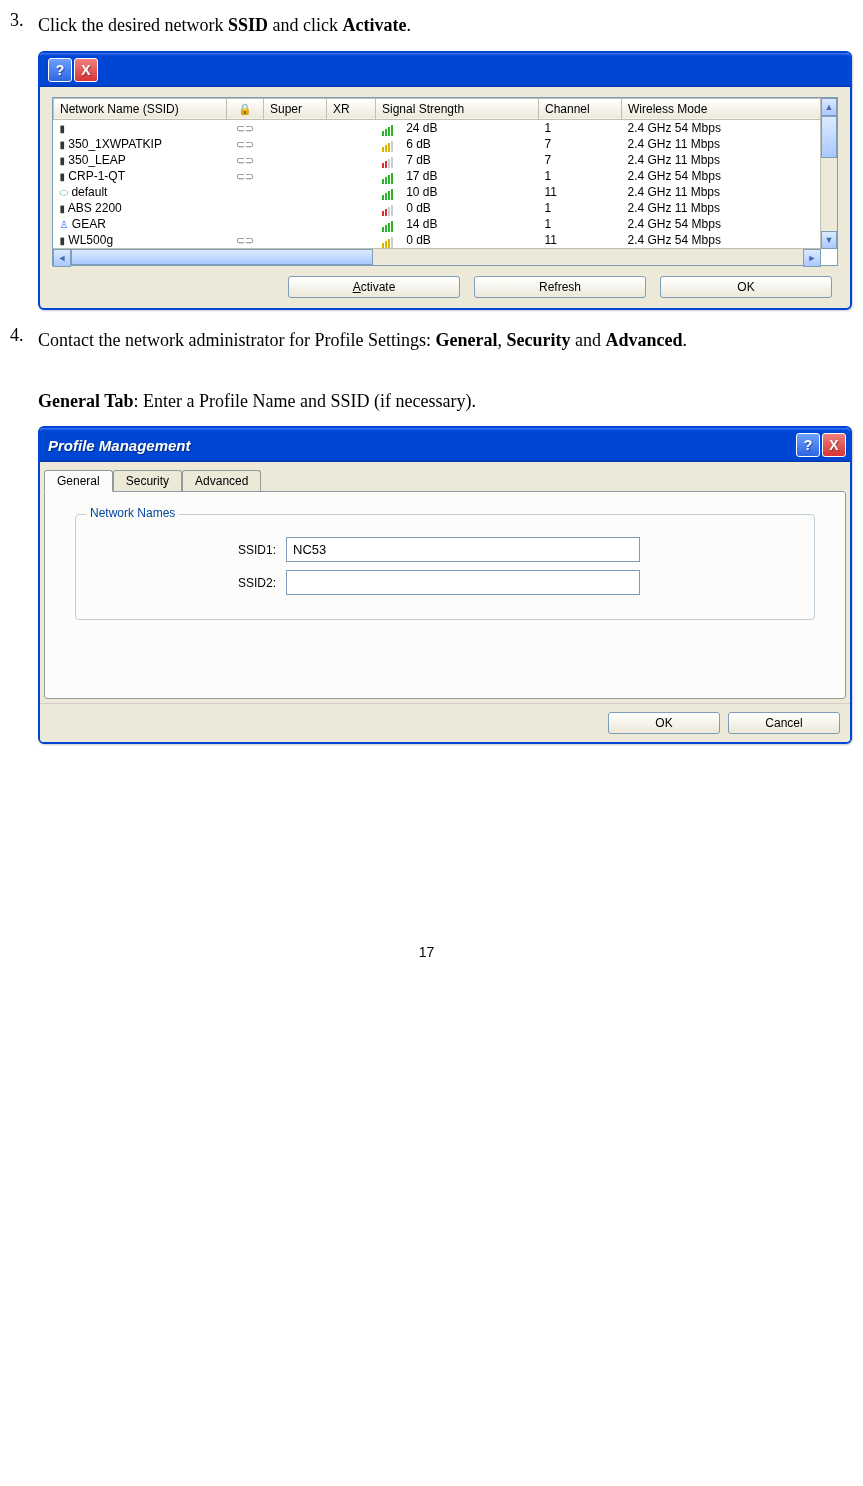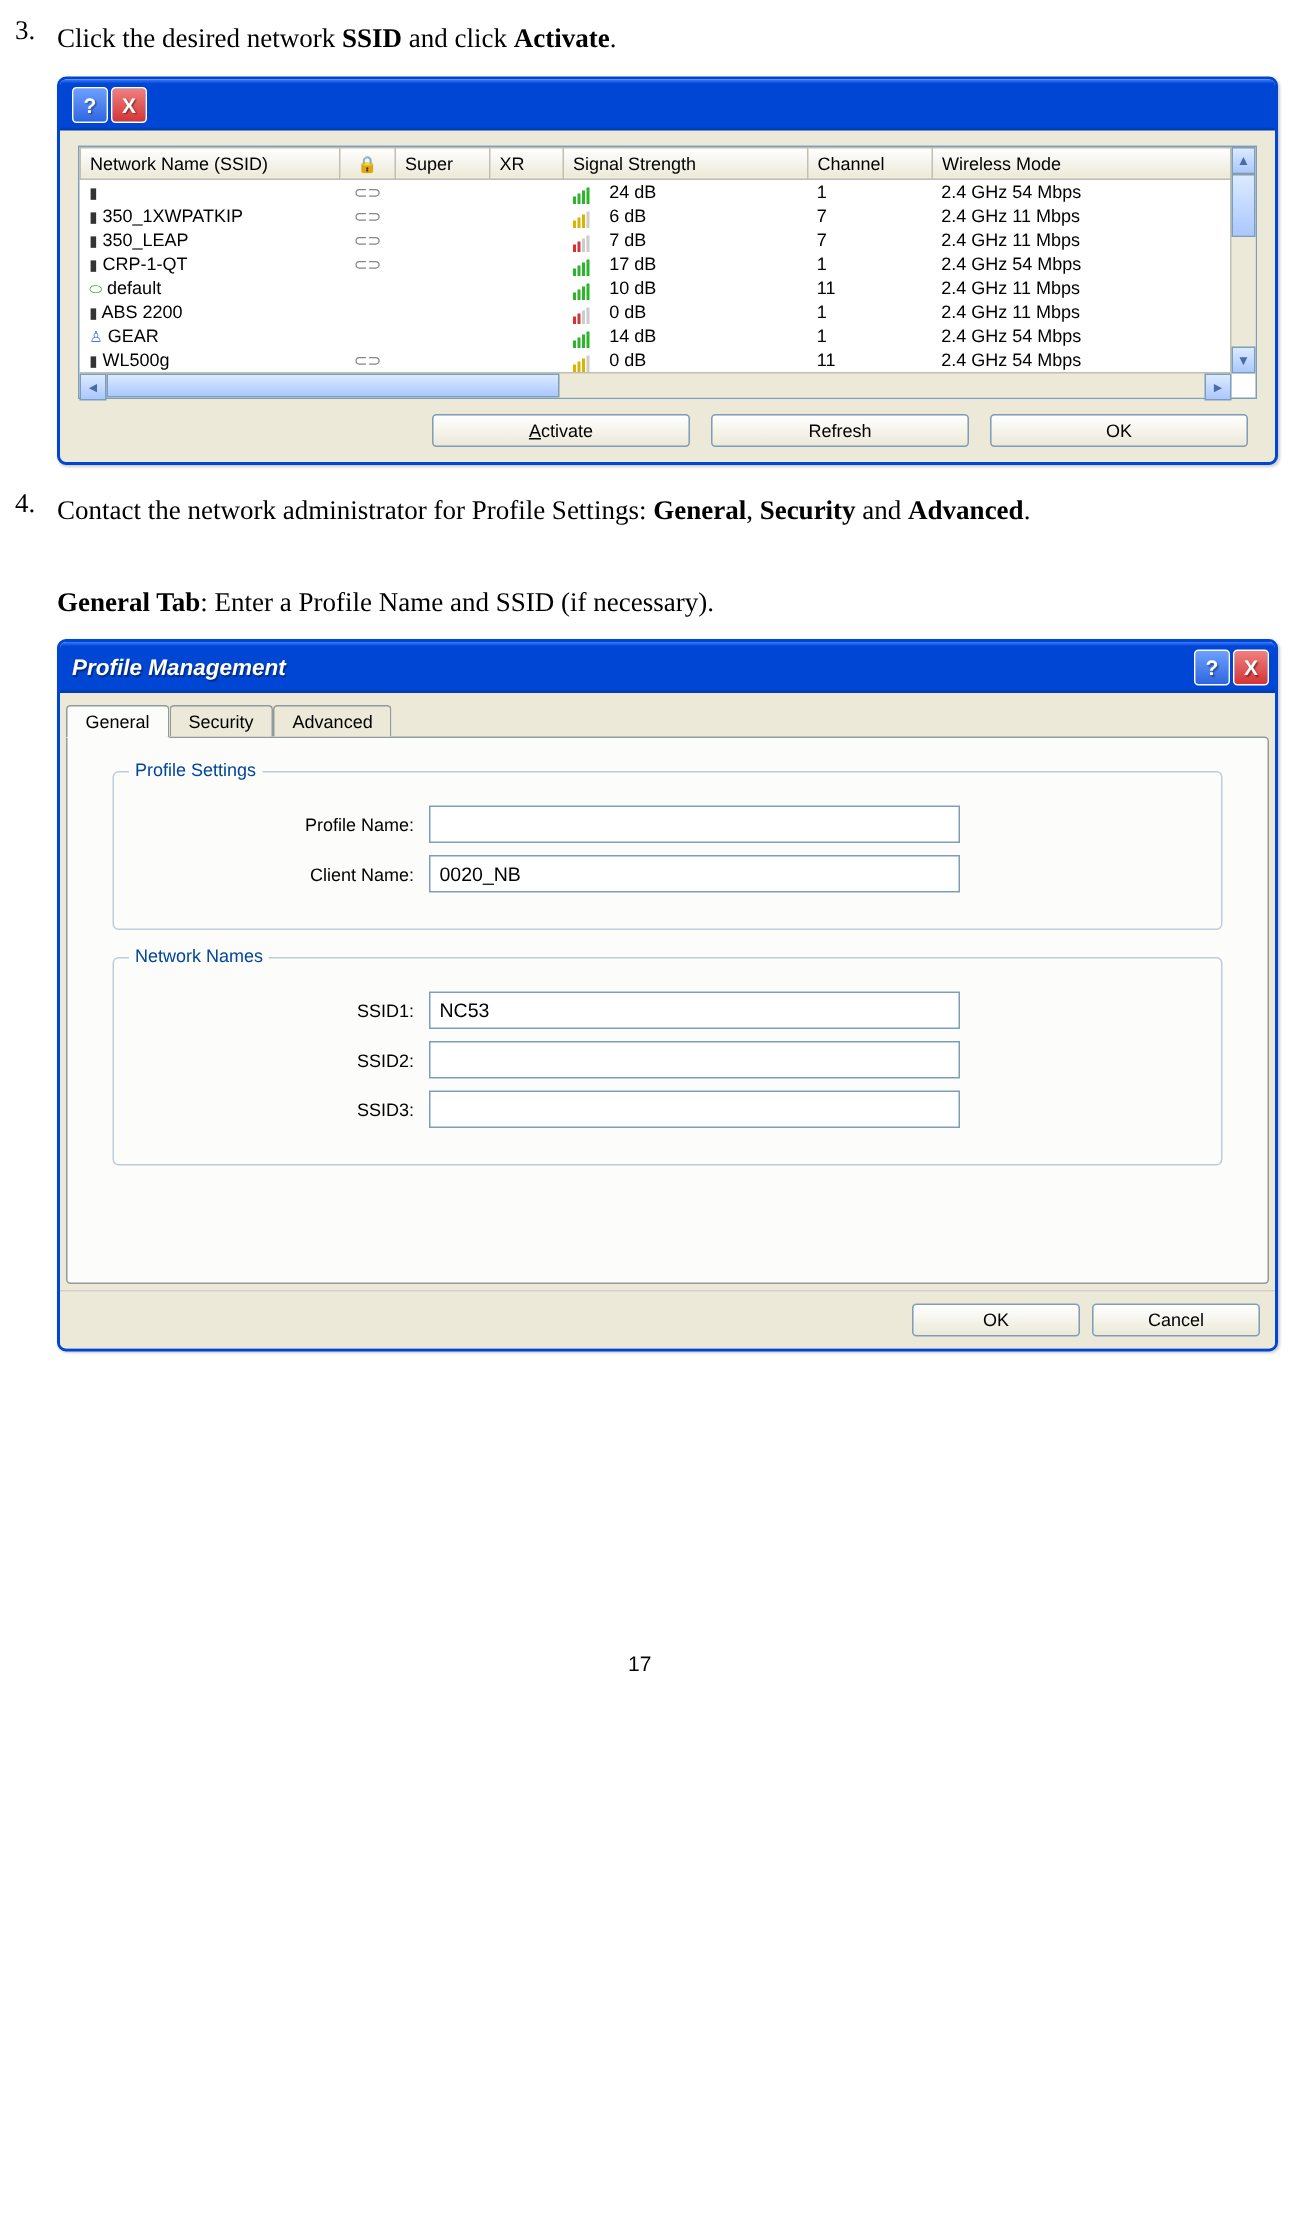--- a/index.html
+++ b/index.html
@@ -320,44 +320,29 @@
     </div>
   </div>
   <div style="padding:0;">
     <div class="tabs">
       <div class="tab active">General</div>
       <div class="tab">Security</div>
       <div class="tab">Advanced</div>
     </div>
     <div class="tab-body">
       <div class="groupbox">
-        <div class="groupbox-title">Profile Settings</div>
-        <div class="field-row">
-          <div class="field-label">Profile Name:</div>
-          <input class="field-input" value="" style="">
-        </div>
-        <div class="field-row">
-          <div class="field-label">Client Name:</div>
-          <input class="field-input" value="0020_NB" style="">
-        </div>
-      </div>
-      <div class="groupbox">
         <div class="groupbox-title">Network Names</div>
         <div class="field-row">
           <div class="field-label">SSID1:</div>
           <input class="field-input" value="NC53" style="">
         </div>
         <div class="field-row">
           <div class="field-label">SSID2:</div>
           <input class="field-input" value="" style="">
         </div>
-        <div class="field-row">
-          <div class="field-label">SSID3:</div>
-          <input class="field-input" value="" style="">
-        </div>
       </div>
     </div>
     <div class="dlg2-btns">
       <div class="xp-btn small">OK</div>
       <div class="xp-btn small">Cancel</div>
     </div>
   </div>
 </div>
 
 <div class="page-num">17</div>

